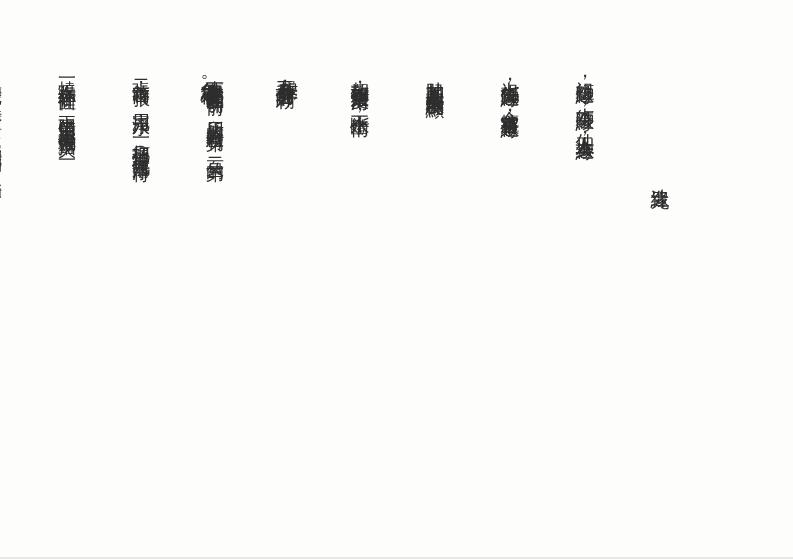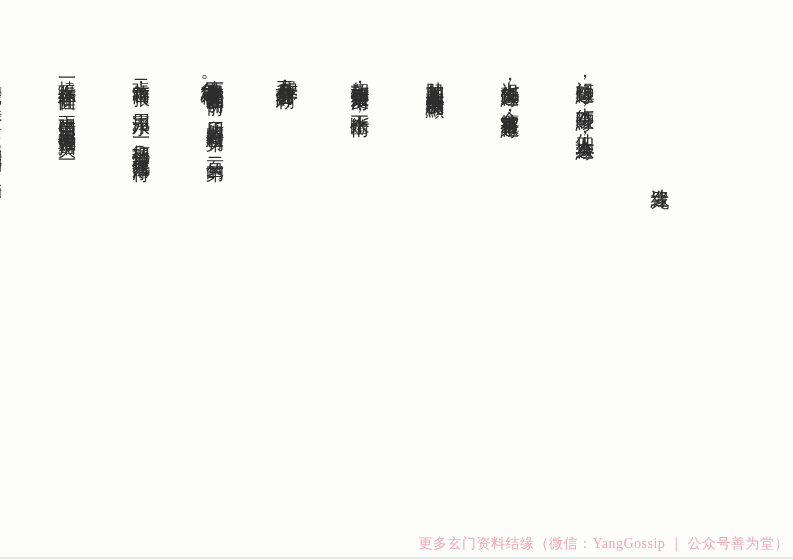--- a/index.html
+++ b/index.html
@@ -93,17 +93,16 @@
     <div class="vcol title-col-left">操作程序</div>
     <div class="vcol">東西準備好擺在神明前，所用的符為教材第 二頁的第</div>
     <div class="vcol">二張符各兩張，完用淨水 一杯把淨壇符（九龍清淨符）</div>
     <div class="vcol">燒一張在杯子裡面，兩張備用完用壽金七張對摺夾 一</div>
     <div class="vcol">張淨符完，請信士拿 三柱香跟法師在門外請神，法師</div>
     
     
     
   </div>
 
-  <div class="watermark">更多玄门资料结缘（微信：YangGossip ｜ 公众号善为堂）</div>
 
   <div class="bottom-edge"></div>
 
 </div>
 
 </body></html>

